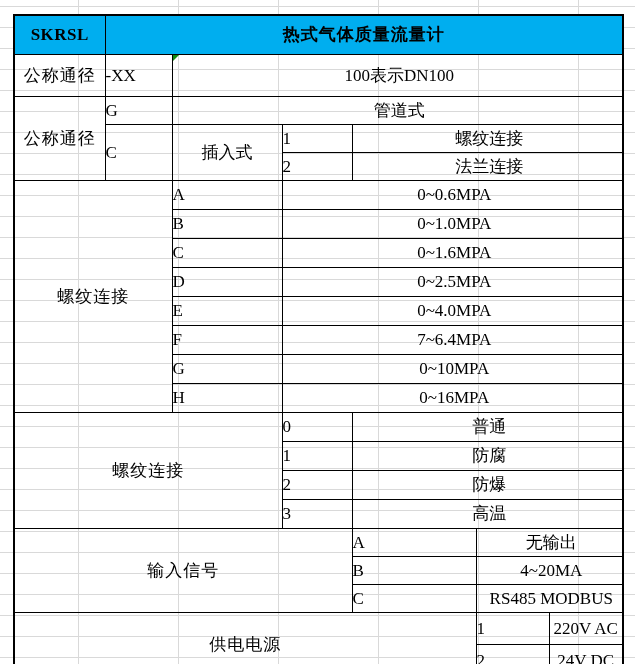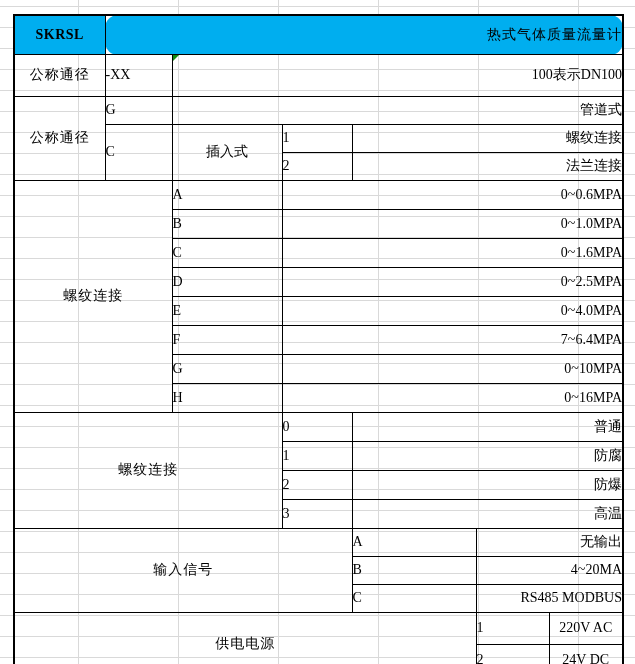--- a/index.html
+++ b/index.html
@@ -37,21 +37,21 @@
   table.spec {
     border-collapse: collapse;
     table-layout: fixed;
     width: 609px;
     height: 641px;
   }
 
   table.spec td {
     border: 1px solid #000000;
     font-family: "Liberation Serif", "DejaVu Serif", serif;
-    font-size: 14px;
+    font-size: 17px;
     color: #000000;
     padding: 0 0 0 4px;
     vertical-align: middle;
     line-height: 1.15;
     white-space: nowrap;
     overflow: hidden;
   }
 
   
   table.spec {
@@ -61,26 +61,25 @@
   .hdr-brand {
     background: #00AEEF;
     text-align: center;
     font-weight: bold;
     font-size: 14px;
     letter-spacing: 0.5px;
     padding-left: 0 !important;
   }
   .hdr-title {
     background: #00AEEF;
-    text-align: right;
-    font-weight: normal;
+    text-align: center;
+    font-weight: bold;
     font-size: 16px;
     letter-spacing: 1px;
     padding-left: 0 !important;
-    border-radius: 13px;
   }
 
   .rowlabel {
     text-align: center;
     font-weight: normal;
     font-size: 14px;
     letter-spacing: 1px;
     padding-left: 0 !important;
   }
 
@@ -90,21 +89,21 @@
     padding-left: 0 !important;
     font-family: "Liberation Mono", "DejaVu Sans Mono", monospace;
   }
 
   .ctr {
     text-align: center;
     padding-left: 0 !important;
   }
 
   .val {
-    text-align: right;
+    text-align: center;
     font-size: 13px;
   }
 
   .mono {
     font-family: "Liberation Mono", "DejaVu Sans Mono", monospace;
     font-size: 13px;
   }
 
   
   .cell-rel { position: relative; }

